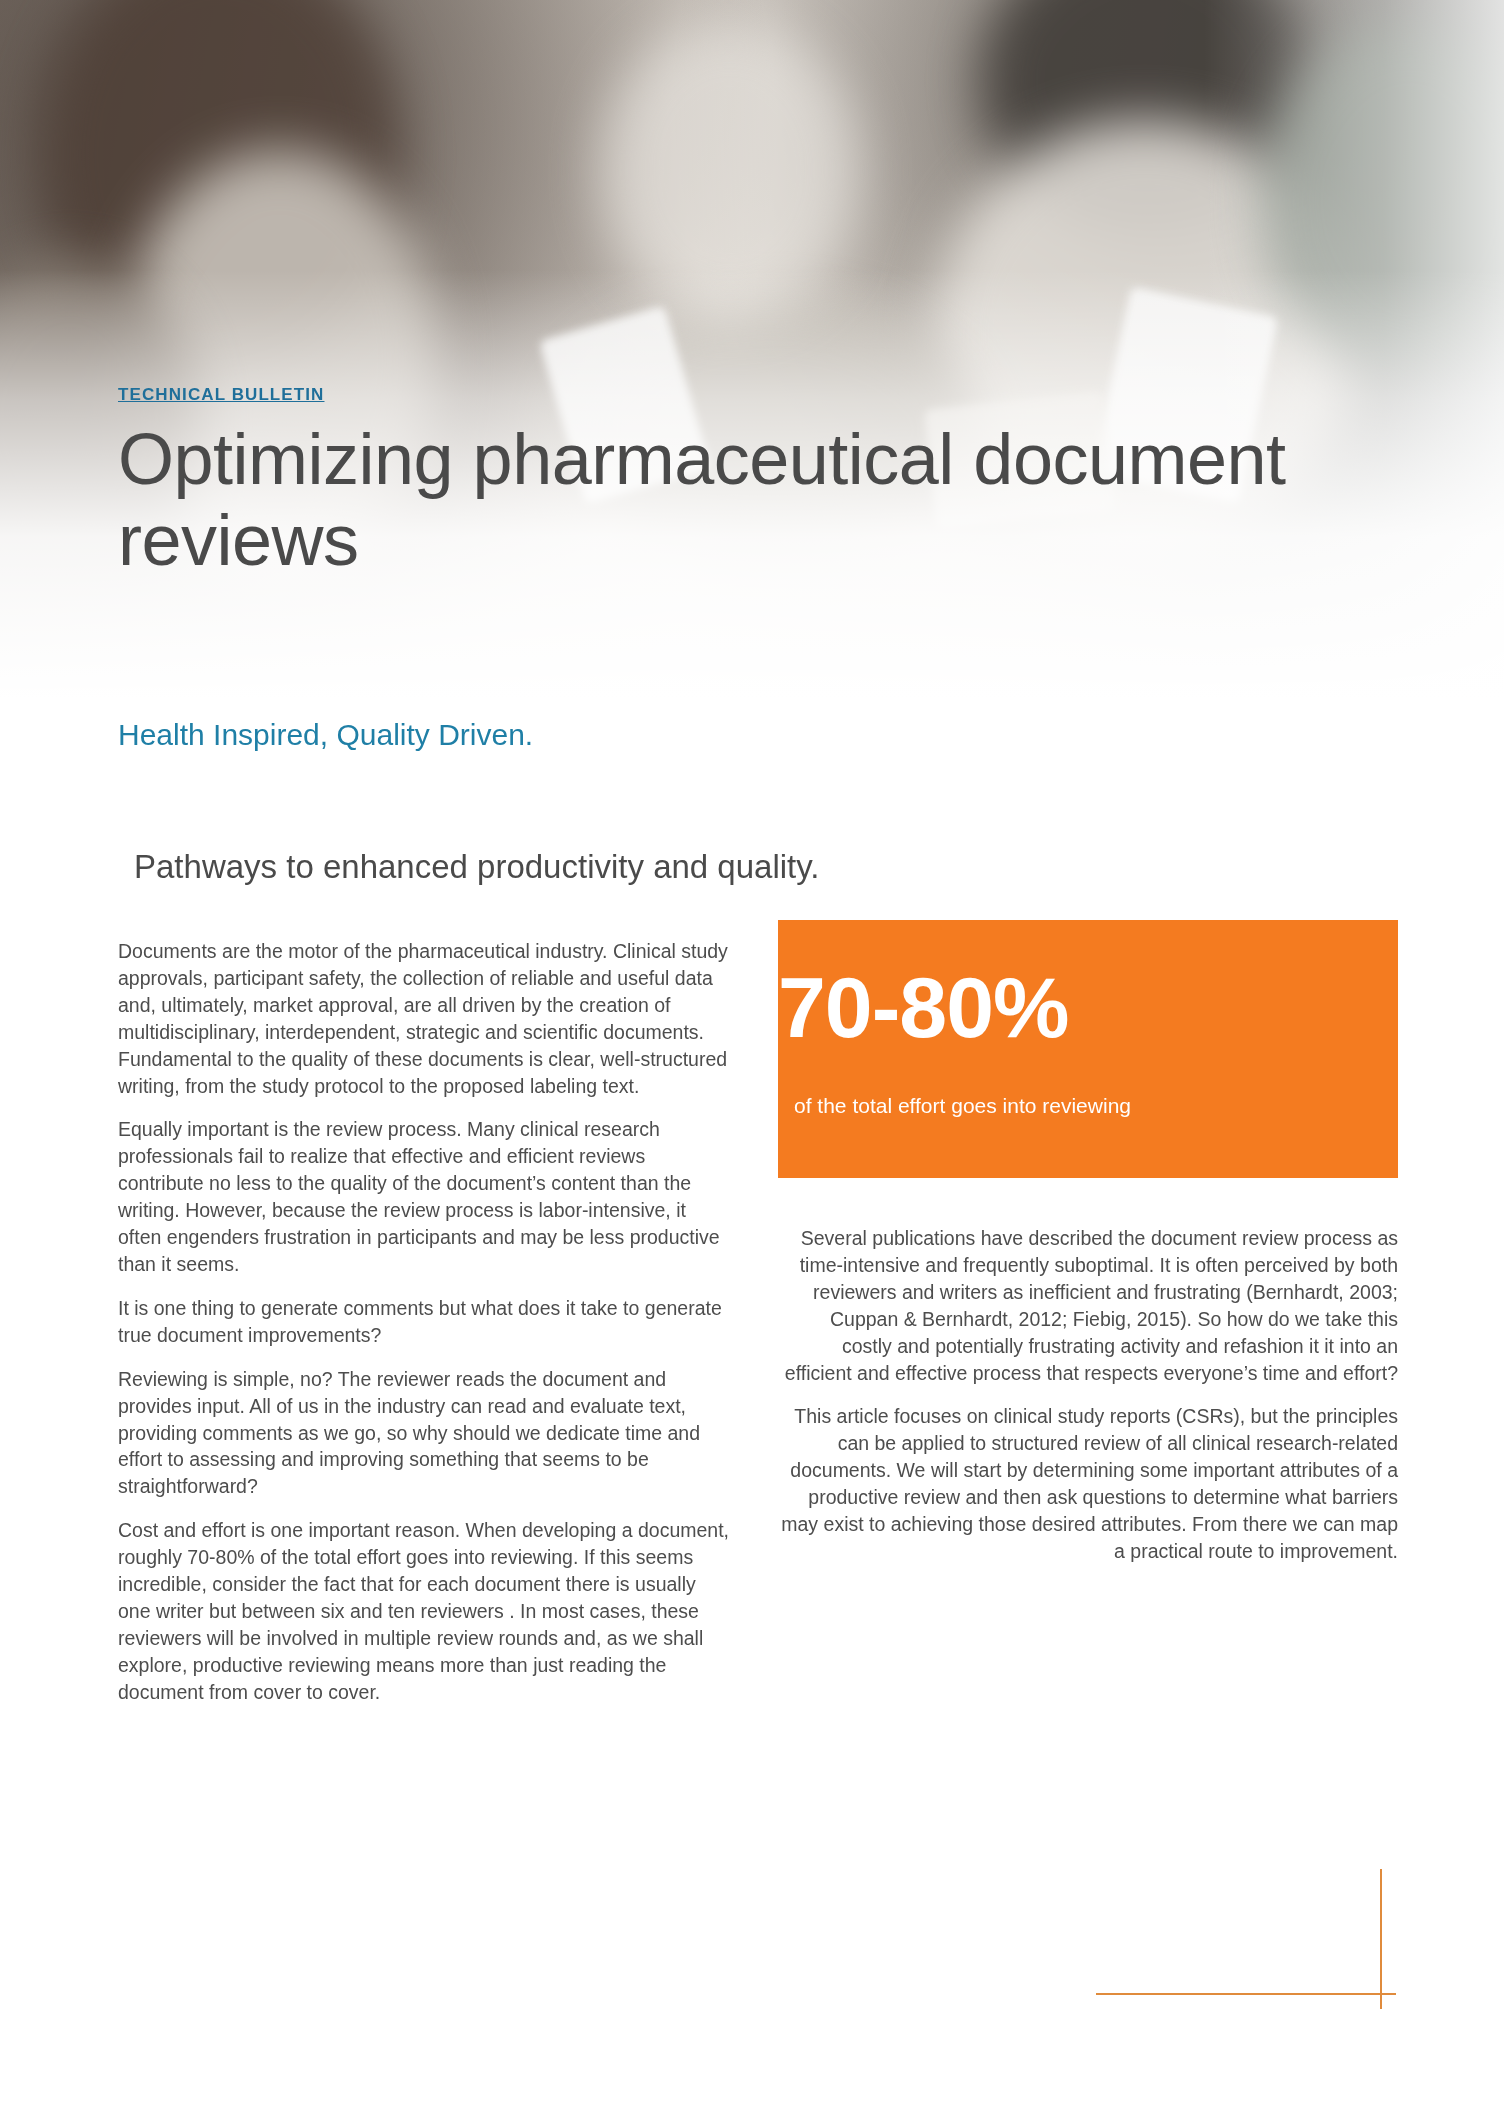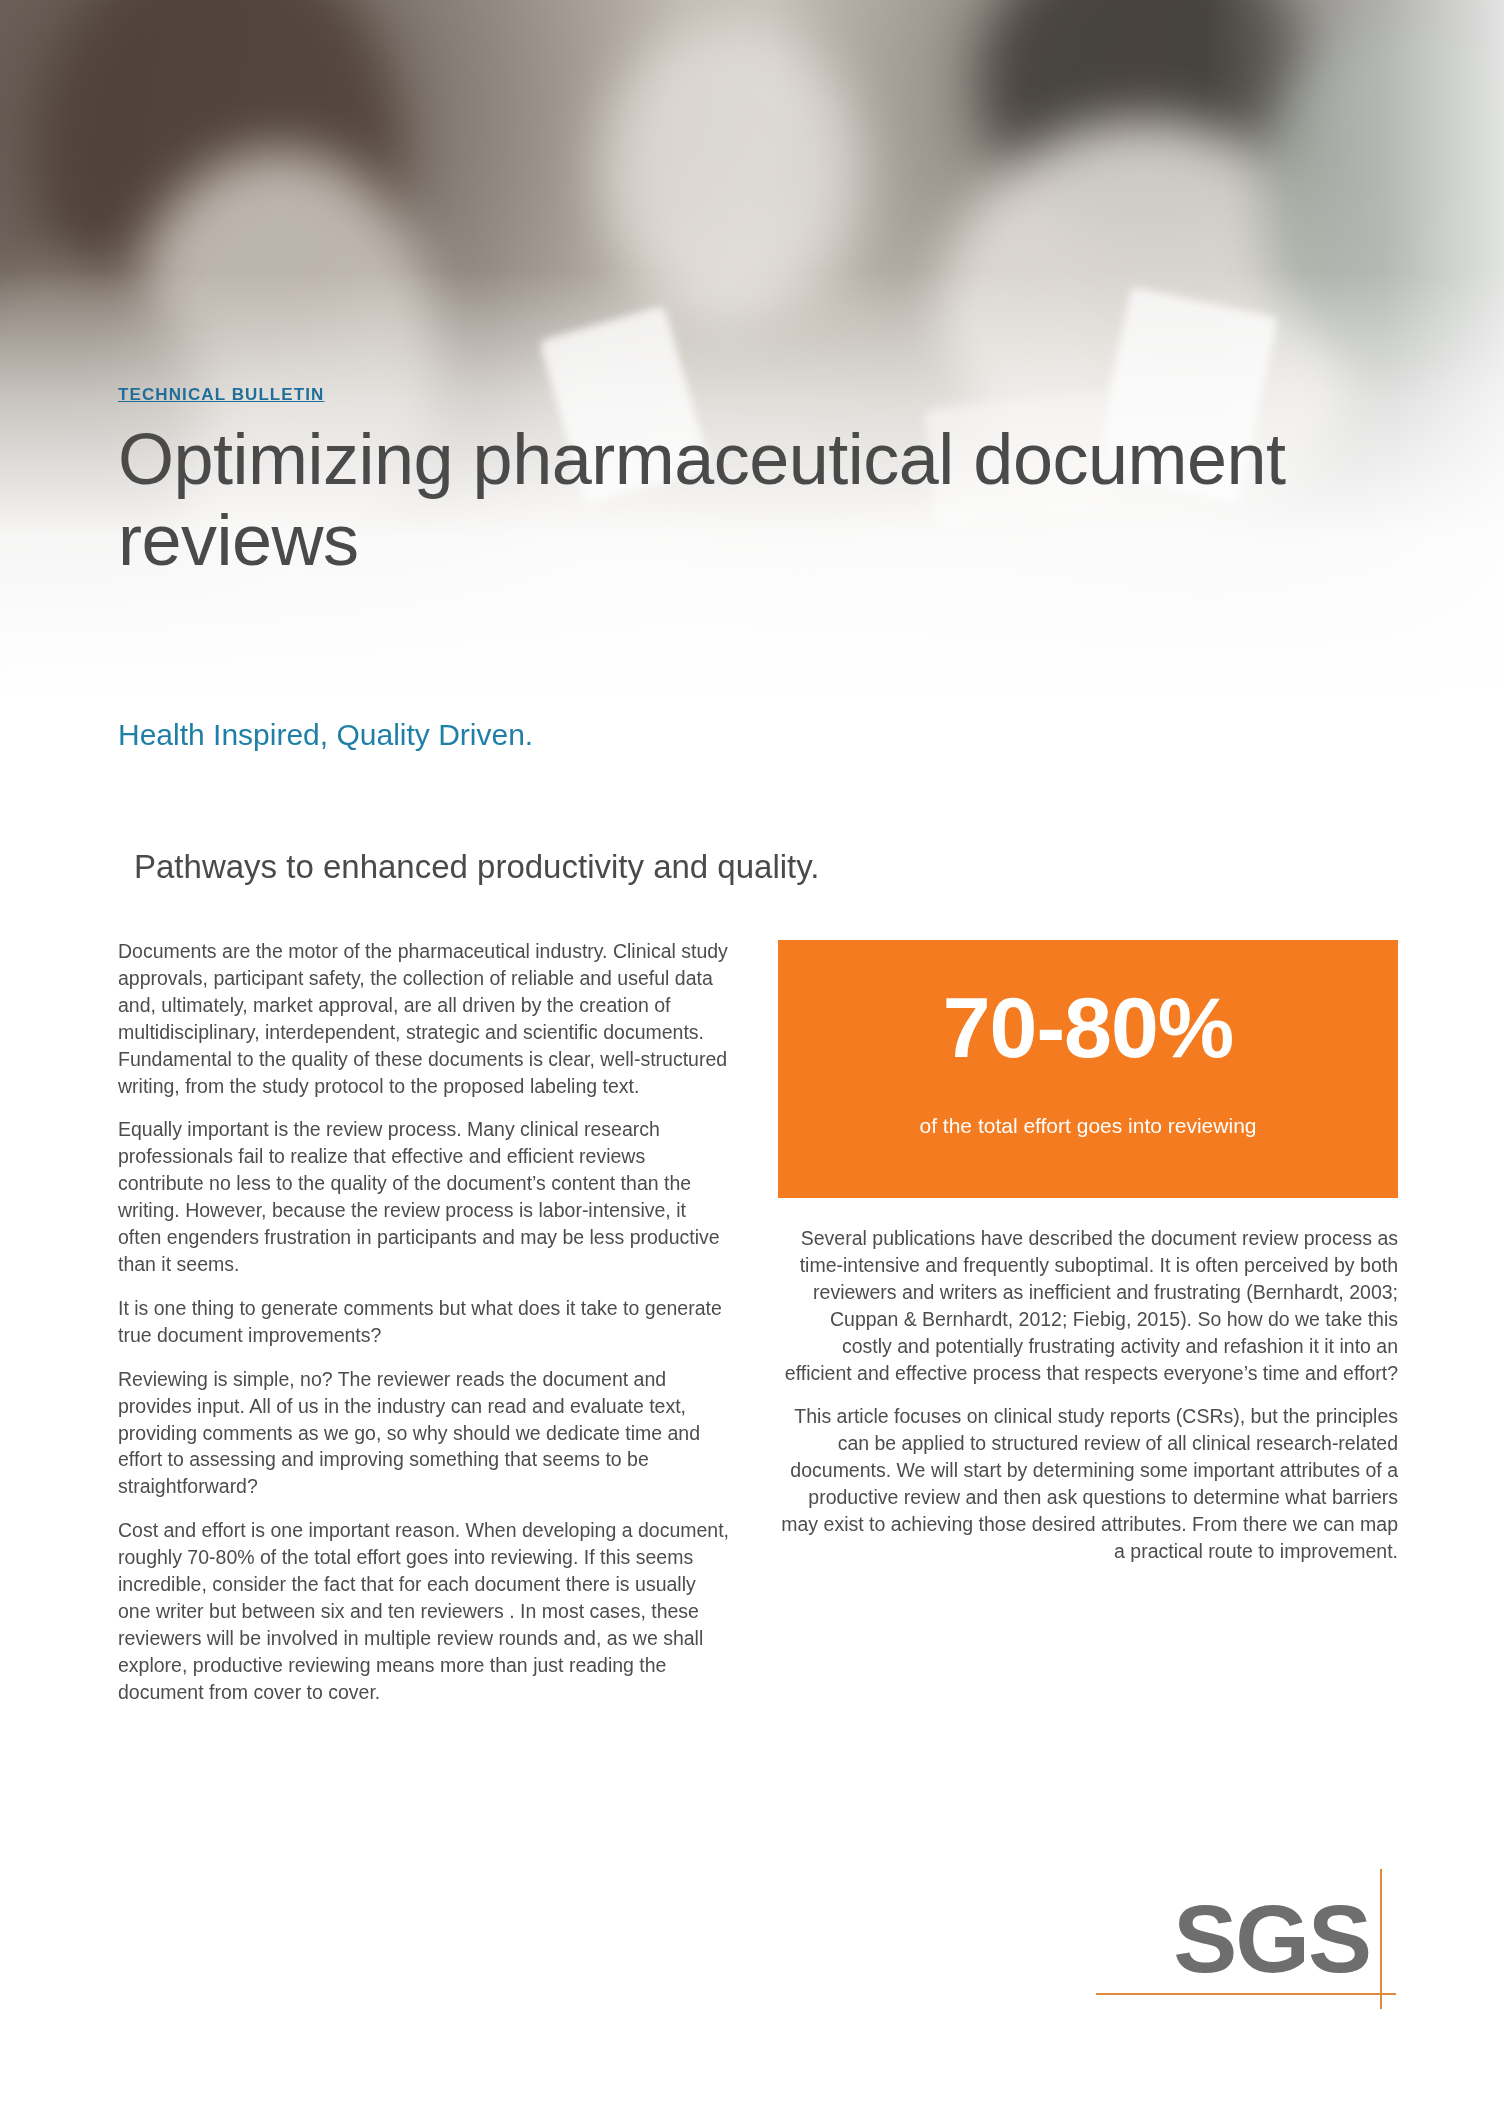--- a/index.html
+++ b/index.html
@@ -138,28 +138,28 @@
     font-size: 25px;
     color: #1f7fa6;
     font-weight: normal;
     margin: 30px 0 14px 0;
   }
 
   
   .stat-box {
     position: absolute;
     left: 778px;
-    top: 940px;
+    top: 920px;
     width: 620px;
     height: 258px;
     background: #f47b20;
     color: #ffffff;
     display: flex;
     flex-direction: column;
-    align-items: center;
+    align-items: flex-start;
     justify-content: center;
   }
   .stat-value {
     font-size: 86px;
     font-weight: bold;
     letter-spacing: -1px;
     line-height: 1;
     margin: 0 0 28px 0;
   }
   .stat-caption {
@@ -246,14 +246,13 @@
 </div>
 
 <div class="col-right">
   <p class="body">Several publications have described the document review process as time-intensive and frequently suboptimal. It is often perceived by both reviewers and writers as inefficient and frustrating (Bernhardt, 2003; Cuppan &amp; Bernhardt, 2012; Fiebig, 2015). So how do we take this costly and potentially frustrating activity and refashion it it into an efficient and effective process that respects everyone’s time and effort?</p>
   <p class="body">This article focuses on clinical study reports (CSRs), but the principles can be applied to structured review of all clinical research-related documents. We will start by determining some important attributes of a productive review and then ask questions to determine what barriers may exist to achieving those desired attributes. From there we can map a practical route to improvement.</p>
 </div>
 
 <div class="logo">
   <div class="logo-hline"></div>
   <div class="logo-vline"></div>
-  <div class="logo-text">SGS</div>
 </div>
 
 </body></html>

